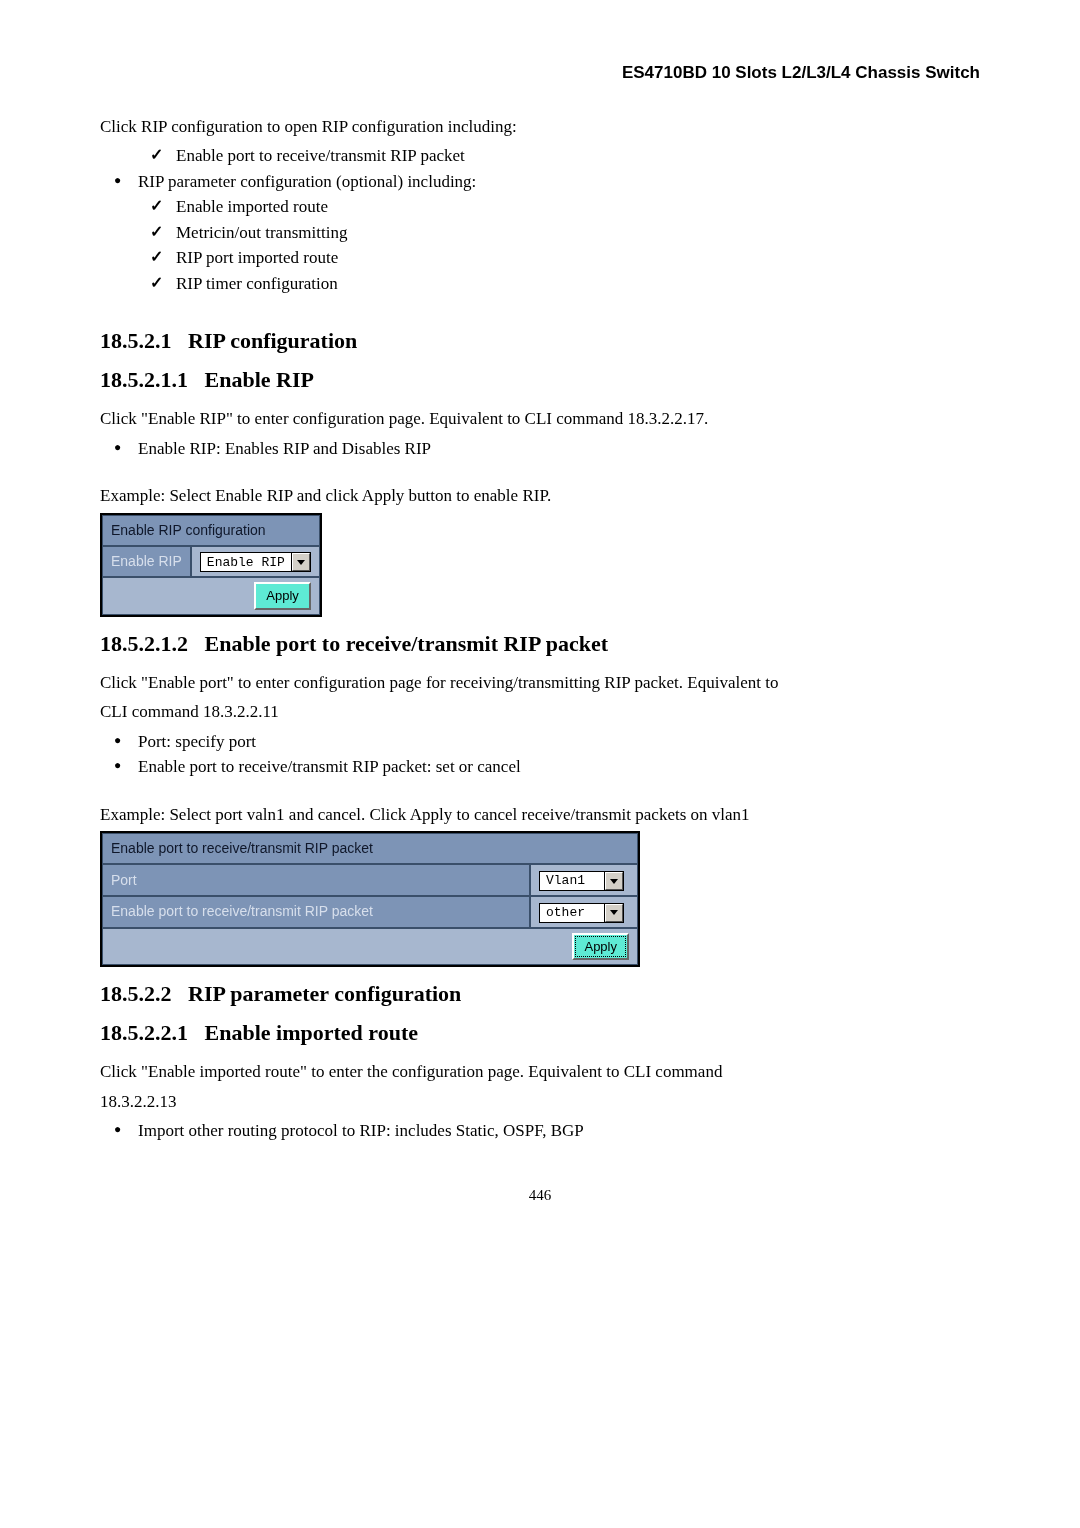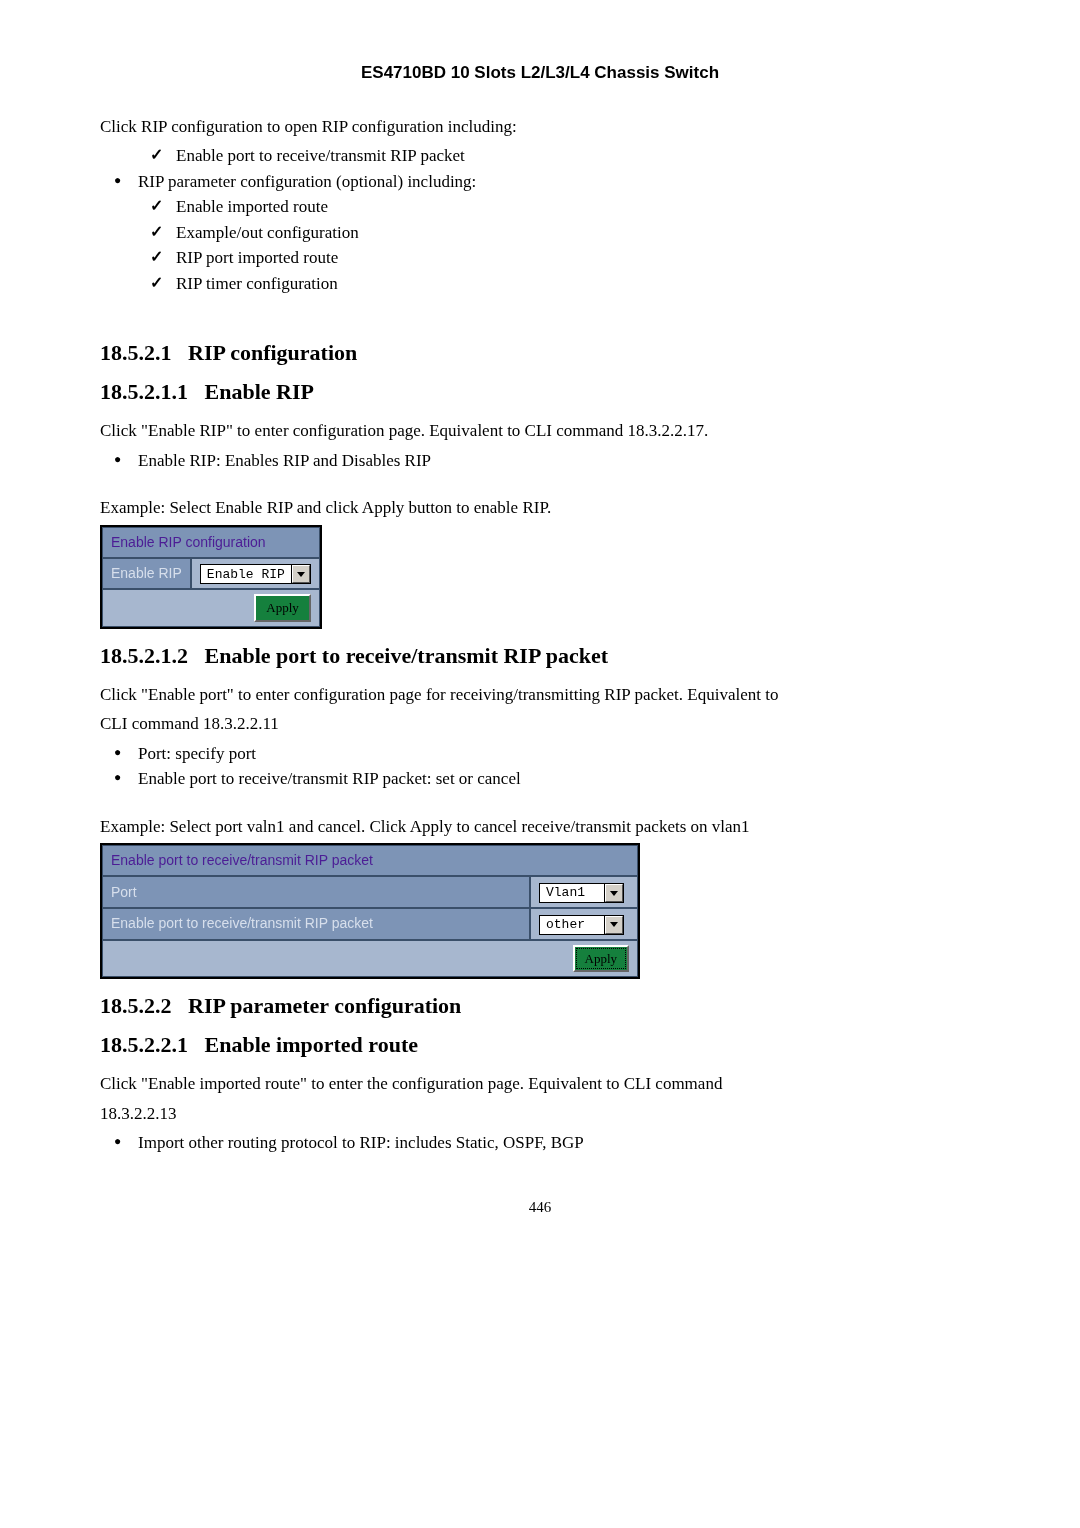--- a/index.html
+++ b/index.html
@@ -7,21 +7,21 @@
     background: #fff;
     margin: 0;
     padding: 60px 100px 40px 100px;
     width: 1080px;
     box-sizing: border-box;
     color: #000;
     font-size: 17px;
     line-height: 1.5;
   }
   .header-right {
-    text-align: center;
+    text-align: right;
     font-family: Arial, sans-serif;
     font-weight: bold;
     font-size: 17px;
     margin-bottom: 28px;
   }
   p { margin: 0 0 4px 0; }
   ul { margin: 0 0 0 0; padding: 0; }
   li { list-style: none; }
   .lvl1 { padding-left: 38px; position: relative; }
   .lvl1::before {
@@ -29,21 +29,21 @@
   }
   .lvl2 { padding-left: 76px; position: relative; }
   .lvl2::before {
     content: "✓"; position: absolute; left: 50px; top: 0; font-weight: bold; font-size: 16px;
   }
   h3.section {
     font-size: 22px;
     font-weight: bold;
     margin: 30px 0 6px 0;
   }
-  h3.section.first { margin-top: 40px; }
+  h3.section.first { margin-top: 28px; }
   h3.subsection {
     font-size: 22px;
     font-weight: bold;
     margin: 6px 0 10px 0;
   }
   .spacer-md { height: 22px; }
 
   
   .cfg-table {
     border-collapse: separate;
@@ -54,21 +54,21 @@
     font-family: Verdana, Arial, sans-serif;
     font-size: 14px;
   }
   .cfg-table td, .cfg-table th {
     padding: 4px 8px;
     border: 1px solid #3a4f6a;
     vertical-align: middle;
   }
   .cfg-title {
     background: #7d94b6;
-    color: #4c1d95;
+    color: #0f172a;
     font-weight: normal;
     text-align: left;
   }
   .cfg-label {
     background: #7d94b6;
     color: #d7dfec;
     text-align: left;
   }
   .cfg-value {
     background: #a7b7cf;
@@ -112,24 +112,24 @@
   .select-box .sel-arrow::after {
     content: "";
     width: 0; height: 0;
     border-left: 4px solid transparent;
     border-right: 4px solid transparent;
     border-top: 5px solid #000;
   }
 
   .btn-apply {
     display: inline-block;
-    font-family: Liberation Serif, serif;
+    font-family: Liberation Sans, sans-serif;
     font-size: 13px;
     padding: 2px 10px;
-    background: #15803d;
+    background: #5eead4;
     border-top: 2px solid #fff;
     border-left: 2px solid #fff;
     border-right: 2px solid #666;
     border-bottom: 2px solid #666;
   }
   .btn-apply.dotted { outline: 1px dotted #000; outline-offset: -4px; }
 
   .page-num {
     text-align: center;
     margin-top: 40px;
@@ -139,21 +139,21 @@
 </head>
 <body>
 
 <div class="header-right">ES4710BD 10 Slots L2/L3/L4 Chassis Switch</div>
 
 <p>Click RIP configuration to open RIP configuration including:</p>
 <ul>
   <li class="lvl2">Enable port to receive/transmit RIP packet</li>
   <li class="lvl1">RIP parameter configuration (optional) including:</li>
   <li class="lvl2">Enable imported route</li>
-  <li class="lvl2">Example/out configuration</li>
+  <li class="lvl2">Metricin/out transmitting</li>
   <li class="lvl2">RIP port imported route</li>
   <li class="lvl2">RIP timer configuration</li>
 </ul>
 
 <h3 class="section first">
   <span>18.5.2.1</span>&nbsp;&nbsp;&nbsp;<span>RIP configuration</span>
 </h3>
 <h3 class="subsection">
   <span>18.5.2.1.1</span>&nbsp;&nbsp;&nbsp;<span>Enable RIP</span>
 </h3>

